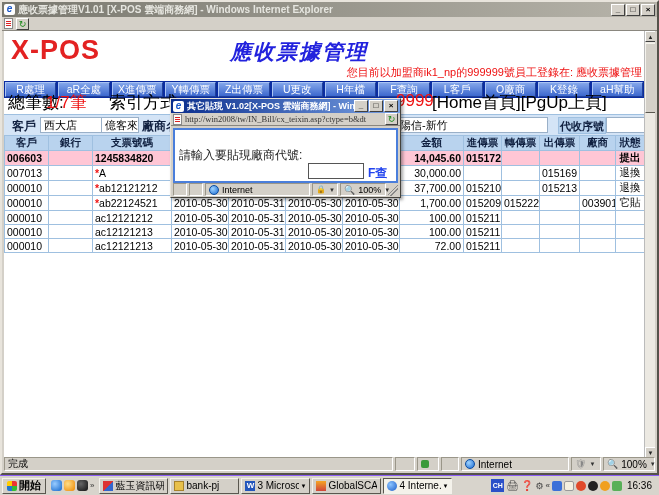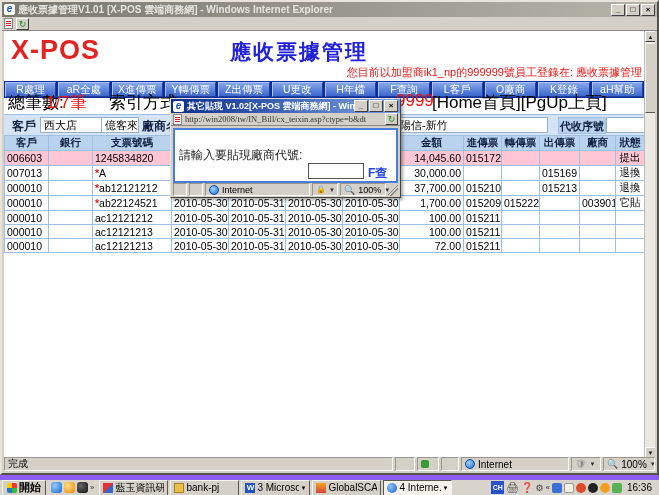--- a/index.html
+++ b/index.html
@@ -34,21 +34,21 @@
 
   
   .vscroll { position:absolute; right:0; top:0; bottom:0; width:11px; background:#ece9e2; border-left:1px solid #bbb; }
   .varrow { position:absolute; left:0; width:11px; height:11px; font-size:6px; line-height:10px; text-align:center; color:#222; }
   .vthumb { position:absolute; left:0; top:12px; width:11px; height:70px; }
 
   
   .page { position:absolute; left:0; right:11px; top:0; bottom:0; background:#fff; }
   .logo { position:absolute; left:7px; top:4px; font-size:27px; font-weight:bold; color:#e32222; letter-spacing:1px; }
   .page-title { position:absolute; left:226px; top:7px; font-family:"Liberation Serif","DejaVu Serif",serif;
-    font-weight:bold; font-size:21px; color:#2222dd; letter-spacing:2px; }
+    font-style:italic; font-weight:bold; font-size:21px; color:#2222dd; letter-spacing:2px; }
   .login-note { position:absolute; right:2px; top:34px; color:#ee1111; font-size:11px; white-space:nowrap; }
 
   .menubar { position:absolute; left:0; right:0; top:50px; height:17px; background:#0b2da0;
     display:flex; gap:2px; padding:1px; }
   .mbtn { flex:1; border:1px solid; border-color:#aac4f4 #20409a #20409a #aac4f4;
     background:linear-gradient(#84a6ea,#3c68ce); color:#fff; font-size:10.5px; line-height:13px;
     text-align:center; white-space:nowrap; overflow:hidden; font-family:inherit; }
 
   .info-row { position:absolute; left:0; right:0; top:60px; height:16px; font-size:17px; }
   .info-row .lbl { position:absolute; color:#000; }
@@ -60,21 +60,21 @@
   .ctrl-field { position:absolute; top:2px; height:16px; background:#fff; border:1px solid #9ab0c8;
     font-size:11px; line-height:14px; padding:0 3px; color:#000; white-space:nowrap; overflow:hidden; }
   .ctrl-tag { position:absolute; top:2px; height:17px; background:#b9d3ee; font-weight:bold; color:#102040;
     font-size:11px; line-height:16px; text-align:center; border:1px solid #9fc0e0; }
 
   
   .notes-table { position:absolute; left:0; top:104px; border-collapse:collapse; table-layout:fixed;
     width:640px; font-size:10.5px; }
   .notes-table td { border:1px solid #9fc0e0; height:14px; padding:0 2px; white-space:nowrap; overflow:hidden; color:#000; }
   .notes-table thead td { background:#b9d3ee; font-weight:bold; text-align:center; color:#102040; height:15px; }
-  .notes-table tr.selected td { background:#ffc6d5; }
+  .notes-table tr.selected td { background:#ffc6d5;font-weight:bold; }
   .c-amt { text-align:right; }
   .c-date { text-align:center; }
   .c-status { text-align:center; }
   .star { color:#ee1111; font-weight:bold; }
 
   
   .statusbar { position:absolute; left:2px; right:2px; bottom:2px; height:14px; background:#d4d0c8;
     display:flex; align-items:stretch; gap:2px; font-size:10px; }
   .sb-pane { border:1px solid; border-color:#9a9689 #fff #fff #9a9689; display:flex; align-items:center;
     padding:0 3px; gap:3px; white-space:nowrap; }
@@ -96,21 +96,21 @@
   .pop-input { position:absolute; left:133px; top:33px; width:56px; height:16px; background:#fff; border:1px solid #555; }
   .pop-search { position:absolute; left:193px; top:35px; color:#2244ee; font-weight:bold; font-size:12px; }
   .pop-btn { position:absolute; top:52px; height:16px; background:#d4d0c8; border:1px solid;
     border-color:#fff #404040 #404040 #fff; font-size:10px; text-align:center; line-height:13px; font-family:inherit; }
   .pop-status { position:absolute; left:2px; right:2px; bottom:1px; height:13px; background:#d4d0c8;
     display:flex; gap:2px; font-size:9px; align-items:stretch; }
   .grip { width:10px; background:linear-gradient(135deg,transparent 50%,#888 50%,#888 55%,transparent 55%,transparent 65%,#888 65%,#888 70%,transparent 70%); border:none; }
 
   
   .taskbar { position:absolute; left:0; bottom:0; width:659px; height:20px; background:#d8d4cc;
-    border-top:5px solid #8b5cf6; display:flex; align-items:center; gap:2px; padding:1px 2px; }
+    border-top:1px solid #8b5cf6; display:flex; align-items:center; gap:2px; padding:1px 2px; }
   .start-btn { display:flex; align-items:center; gap:2px; height:16px; padding:0 4px; font-weight:bold; font-size:11px; flex:none; }
   .winflag { width:10px; height:10px; background:conic-gradient(#e33 0 25%,#3b3 0 50%,#27c 0 75%,#fc0 0); border-radius:2px; flex:none; }
   .ql { display:flex; align-items:center; gap:2px; padding:0 3px; flex:none; }
   .ql-ico { width:11px; height:11px; border-radius:3px; flex:none; }
   .chev { font-size:8px; color:#333; flex:none; }
   .task-btn { display:flex; align-items:center; gap:2px; height:16px; padding:0 3px; font-size:10px;
     width:69px; overflow:hidden; white-space:nowrap; flex:none; }
   .task-btn.active { background:#f4f2ea; border-color:#5a574f #f4f2ec #f4f2ec #5a574f; }
   .task-btn .drop { display:none; font-size:6px; margin-left:auto; }
   .task-btn.grouped .drop { display:inline; }

